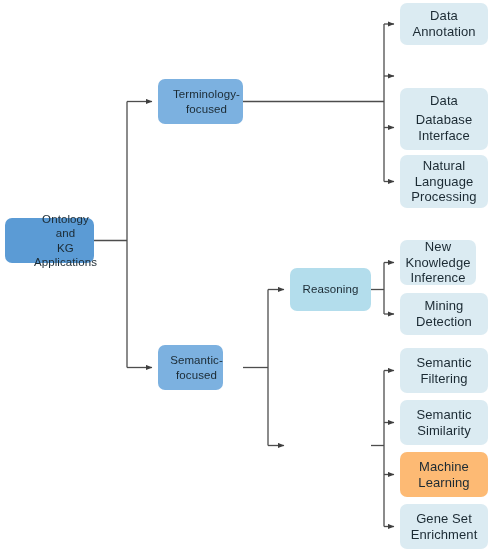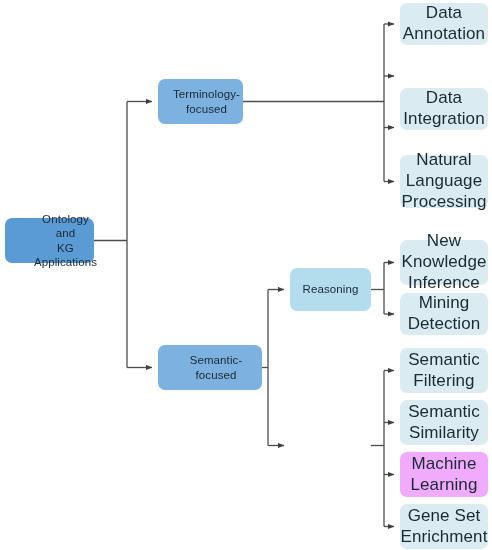--- a/index.html
+++ b/index.html
@@ -48,21 +48,21 @@
     background: #7cb1e0;
     font-size: 11.5px;
     padding-left: 16px;
   }
   .node-mid {
     background: #b3ddec;
     font-size: 11.5px;
   }
   .node-leaf {
     background: #dbebf2;
-    font-size: 17px;
+    font-size: 13px;
   }
 </style>
 </head>
 <body style="background: rgb(255, 255, 255);">
 
 <div id="diagram-canvas">
 
   <svg id="edge-layer" viewBox="0 0 492 550" width="492" height="550" xmlns="http://www.w3.org/2000/svg">
     <defs>
       <marker id="arrowhead" markerWidth="7" markerHeight="7" refX="6" refY="2.6" orient="auto" markerUnits="userSpaceOnUse">
@@ -101,45 +101,47 @@
       <path d="M384,526.5 L394,526.5" marker-end="url(#arrowhead)"></path>
     </g>
   </svg>
 
   <div class="node node-root" style="left: 5px; top: 218px; width: 89px; height: 45px; background: rgb(91, 155, 213);">Ontology and
 KG Applications</div>
 
   <div class="node node-branch" style="left: 158px; top: 79px; width: 85px; height: 45px; background: rgb(124, 177, 224);">Terminology-
 focused</div>
 
-  <div class="node node-branch" style="left: 158px; top: 345px; width: 104px; height: 45px; background: rgb(124, 177, 224);">Semantic-
+  <div class="node node-branch" style="left: 158px; top: 345px; width: 65px; height: 45px; background: rgb(124, 177, 224);">Semantic-
 focused</div>
 
   <div class="node node-mid" style="left: 290px; top: 268px; width: 81px; height: 43px; background: rgb(179, 221, 236);">Reasoning</div>
 
 
   <div class="node node-leaf" style="left: 400px; top: 3px; width: 88px; height: 42px; background: rgb(219, 235, 242);">Data Annotation</div>
 
   <div class="node node-leaf" style="left: 400px; top: 55px; width: 88px; height: 42px; background: rgb(219, 235, 242); margin-top: 33px;">Data Integration</div>
 
+  <div class="node node-leaf" style="left: 400px; top: 105px; width: 88px; height: 45px; background: rgb(219, 235, 242);">Database
+Interface</div>
 
   <div class="node node-leaf" style="left: 400px; top: 155px; width: 88px; height: 53px; background: rgb(219, 235, 242);">Natural
 Language
 Processing</div>
 
-  <div class="node node-leaf" style="left: 400px; top: 240px; width: 88px; height: 45px; background: rgb(219, 235, 242);">New Knowledge
+  <div class="node node-leaf" style="left: 400px; top: 240px; width: 76px; height: 45px; background: rgb(219, 235, 242);">New Knowledge
 Inference</div>
 
   <div class="node node-leaf" style="left: 400px; top: 293px; width: 88px; height: 42px; background: rgb(219, 235, 242);">Mining Detection</div>
 
   <div class="node node-leaf" style="left: 400px; top: 348px; width: 88px; height: 45px; background: rgb(219, 235, 242);">Semantic
 Filtering</div>
 
   <div class="node node-leaf" style="left: 400px; top: 400px; width: 88px; height: 45px; background: rgb(219, 235, 242);">Semantic
 Similarity</div>
 
-  <div class="node node-leaf" style="left: 400px; top: 452px; width: 88px; height: 45px; background: #f0abfc;">Machine
+  <div class="node node-leaf" style="left: 400px; top: 452px; width: 88px; height: 45px; background: #fdba74;">Machine
 Learning</div>
 
   <div class="node node-leaf" style="left: 400px; top: 504px; width: 88px; height: 45px; background: rgb(219, 235, 242);">Gene Set
 Enrichment</div>
 
 </div>
 
 </body></html>

